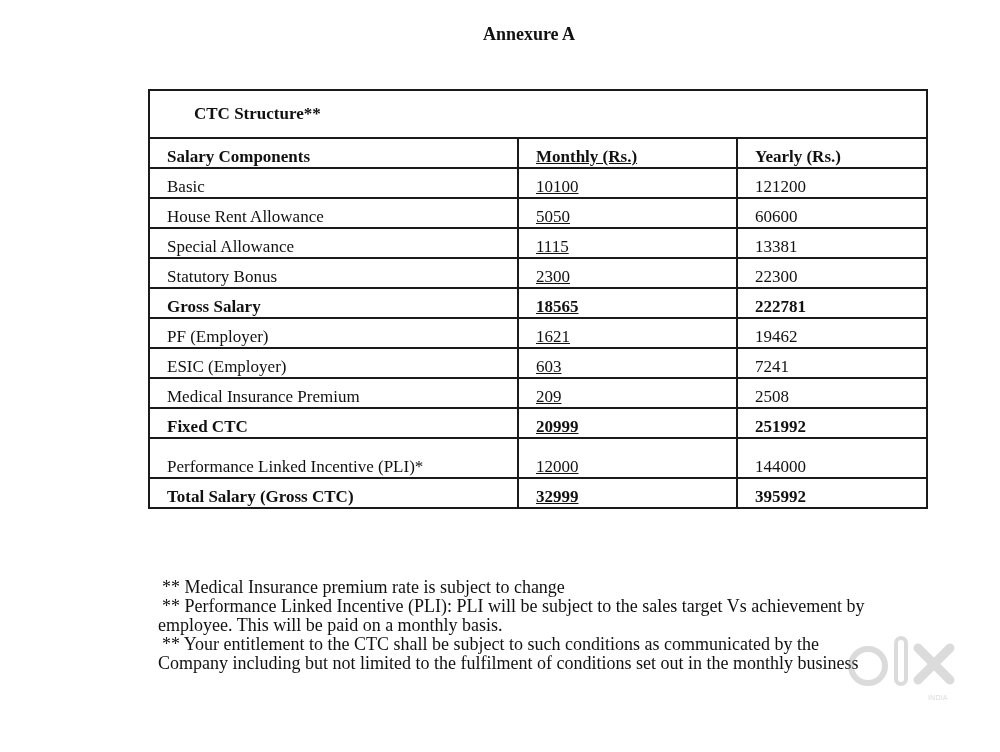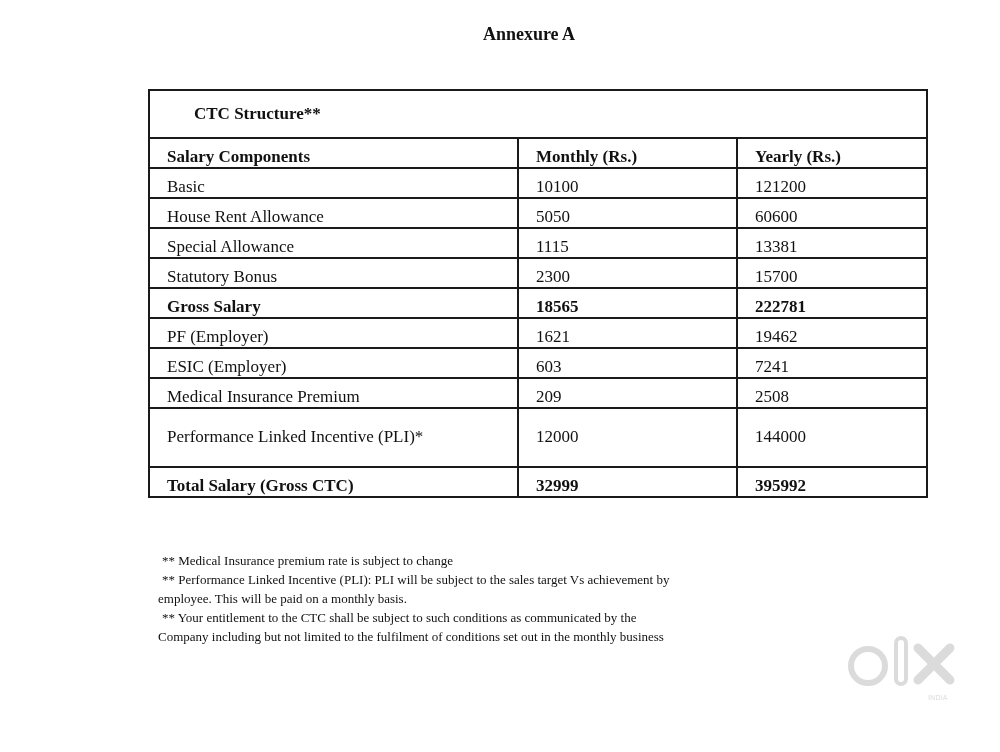--- a/index.html
+++ b/index.html
@@ -13,28 +13,28 @@
     }
     table.ctc {
       position: absolute; left: 148px; top: 89px; width: 780px;
       border-collapse: collapse; font-size: 17px;
     }
     table.ctc td {
       border: 2px solid #1a1a1a; padding: 0 0 0 17px; height: 28px;
       vertical-align: bottom; line-height: 20px;
     }
     table.ctc td.c1 { width: 350px; }
-    table.ctc td.c2 { width: 200px; }
+    table.ctc td.c2 { width: 200px; text-decoration: underline; }
     table.ctc tr.caption td { height: 46px; vertical-align: middle; border-bottom: 2px solid #1a1a1a; padding-left: 44px; }
     table.ctc tr.variable td { height: 38px; vertical-align: middle; }
-    table.ctc tr.pli td { height: 38px; vertical-align: bottom; padding-bottom: 19px; }
+    table.ctc tr.pli td { height: 38px; vertical-align: bottom; padding-bottom: 0; }
     .b { font-weight: bold; }
     .notes {
-      position: absolute; left: 158px; top: 551px; width: 770px;
-      font-size: 13px; line-height: 19px;
+      position: absolute; left: 158px; top: 578px; width: 770px;
+      font-size: 18px; line-height: 19px;
     }
     .notes p { margin: 0; }
     .notes p.ind { padding-left: 4px; }
     .watermark {
       position: absolute; left: 848px; top: 636px; width: 120px; height: 70px;
       opacity: 0.35;
     }
   </style>
 </head>
 <body>
@@ -64,41 +64,46 @@
         <td class="c3">60600</td>
       </tr>
       <tr>
         <td class="c1">Special Allowance</td>
         <td class="c2">1115</td>
         <td class="c3">13381</td>
       </tr>
       <tr>
         <td class="c1">Statutory Bonus</td>
         <td class="c2">2300</td>
-        <td class="c3">15700</td>
+        <td class="c3">22300</td>
       </tr>
       <tr>
         <td class="c1 b">Gross Salary</td>
         <td class="c2 b">18565</td>
         <td class="c3 b">222781</td>
       </tr>
       <tr>
         <td class="c1">PF (Employer)</td>
         <td class="c2">1621</td>
         <td class="c3">19462</td>
       </tr>
       <tr>
         <td class="c1">ESIC (Employer)</td>
         <td class="c2">603</td>
         <td class="c3">7241</td>
       </tr>
       <tr>
         <td class="c1">Medical Insurance Premium</td>
         <td class="c2">209</td>
         <td class="c3">2508</td>
+      </tr>
+      <tr>
+        <td class="c1 b">Fixed CTC</td>
+        <td class="c2 b">20999</td>
+        <td class="c3 b">251992</td>
       </tr>
       <tr class="pli">
         <td class="c1">Performance Linked Incentive (PLI)*</td>
         <td class="c2">12000</td>
         <td class="c3">144000</td>
       </tr>
       <tr>
         <td class="c1 b">Total Salary (Gross CTC)</td>
         <td class="c2 b">32999</td>
         <td class="c3 b">395992</td>

